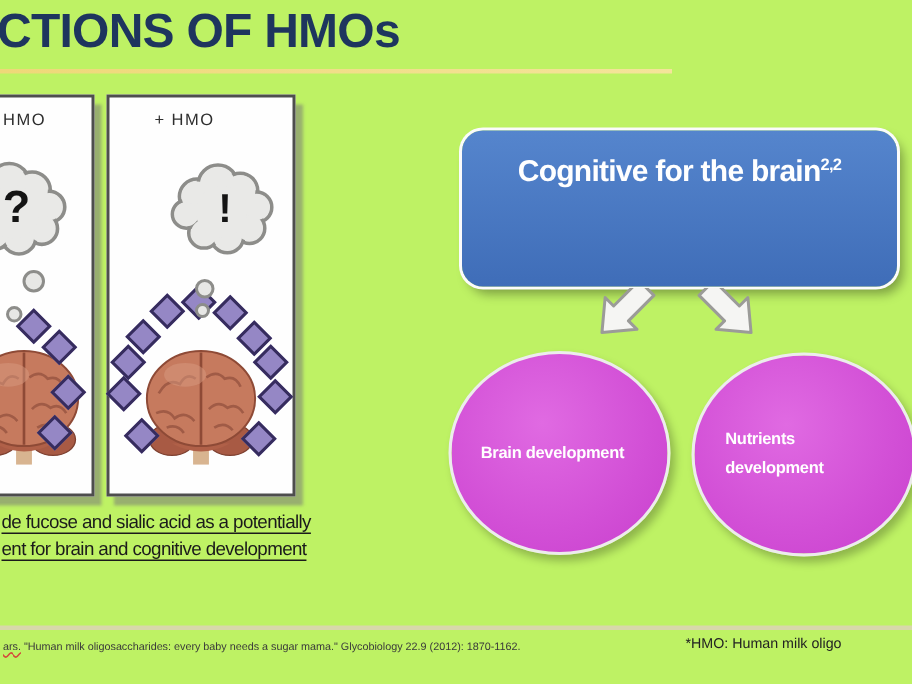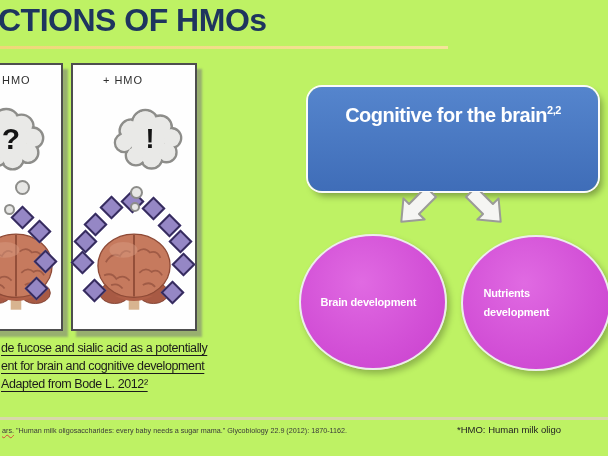--- a/index.html
+++ b/index.html
@@ -175,21 +175,20 @@
   <div class="abs diamond" style="left:86px;top:282px"></div>
   <div class="abs diamond" style="left:164px;top:284px"></div>
 
   <div class="abs trail" style="left:15px;top:180px;width:11px;height:11px"></div>
   <div class="abs trail" style="left:4px;top:204px;width:7px;height:7px"></div>
   <div class="abs trail" style="left:130px;top:186px;width:9px;height:9px"></div>
   <div class="abs trail" style="left:130px;top:202px;width:6px;height:6px"></div>
 
   <div class="abs cap-line" style="top:341px">de fucose and sialic acid as a potentially</div>
   <div class="abs cap-line" style="top:359px">ent for brain and cognitive development</div>
-  <div class="abs cap-line" style="top:377px">Adapted from Bode L. 2012²</div>
 
   <div class="abs nutrients-box">
     <div><span>Cognitive for the brain</span><sup>2,2</sup></div>
   </div>
 
   <svg class="abs" style="left:363px;top:192px" width="175" height="55" viewBox="0 0 175 55">
     <g fill="#f5f5f3" stroke="#9b9b98" stroke-width="2" stroke-linejoin="round">
       <g transform="translate(68,0) rotate(45)">
         <polygon points="-7,0 7,0 7,24 15,24 0,42 -15,24 -7,24"></polygon>
       </g>

